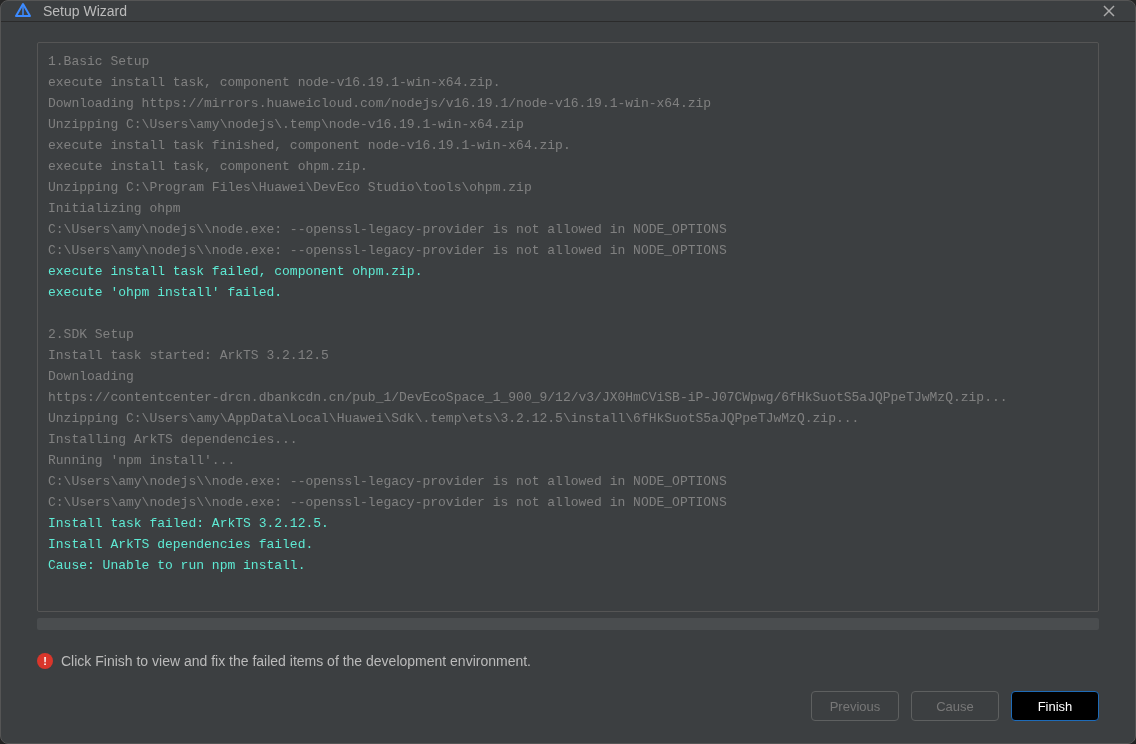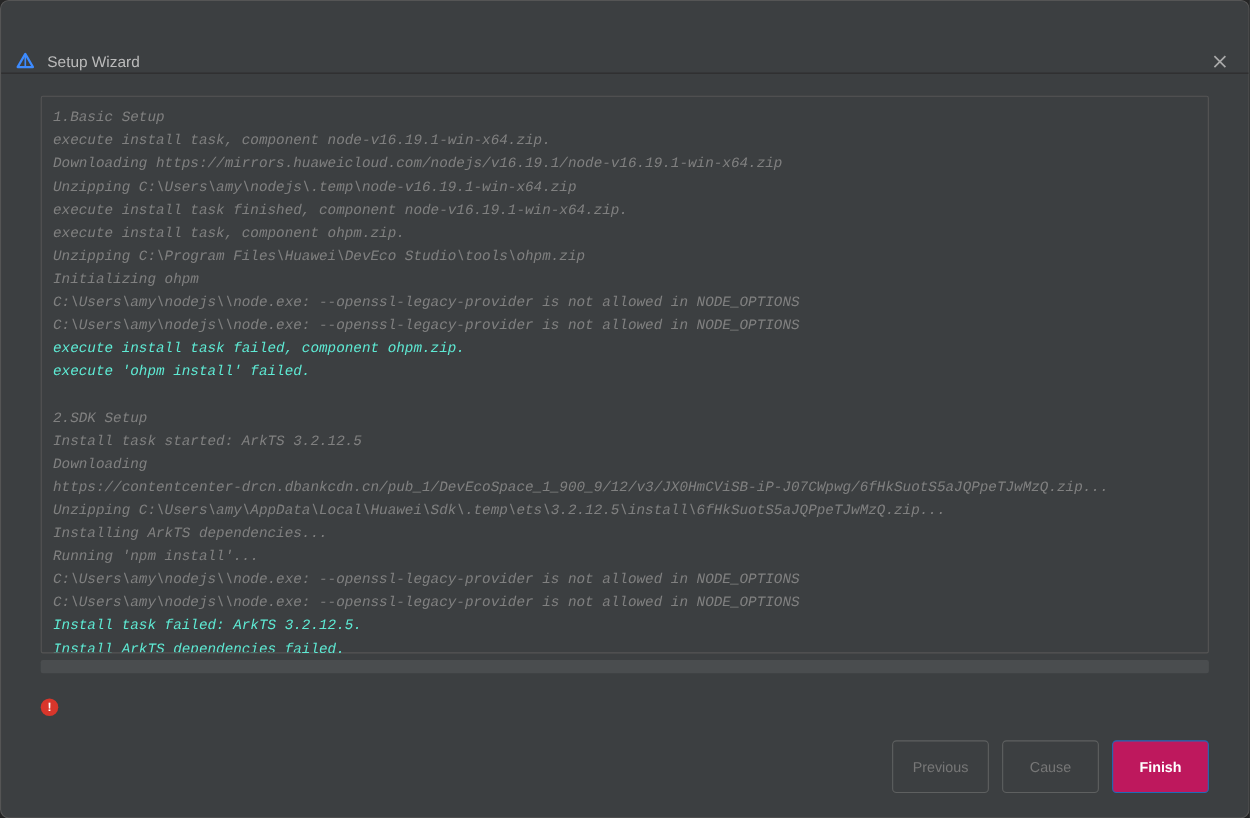--- a/index.html
+++ b/index.html
@@ -23,21 +23,20 @@
       display: flex;
       flex-direction: column;
       box-shadow: 0 4px 20px rgba(0,0,0,0.5);
     }
     .titlebar {
       height: 21px;
       display: flex;
       align-items: center;
       padding: 0 12px;
       border-bottom: 1px solid #2b2b2b;
-      margin-top: 45px;
     }
     .logo {
       width: 20px;
       height: 20px;
       margin-right: 10px;
       display: flex;
       align-items: center;
       justify-content: center;
     }
     .title-text {
@@ -72,21 +71,20 @@
     }
     .log-inner {
       padding: 8px 10px;
       height: 100%;
       overflow-y: auto;
       font-family: "Consolas", "Courier New", monospace;
       font-size: 13px;
       line-height: 21px;
       color: #808080;
       white-space: pre;
-      font-style: italic;
     }
     .log-line {
       white-space: pre;
     }
     .log-error {
       color: #5eead4;
     }
     .scrollbar-h {
       height: 12px;
       background: #4a4d4f;
@@ -115,41 +113,41 @@
       font-weight: bold;
     }
     .button-row {
       display: flex;
       justify-content: flex-end;
       gap: 12px;
       padding: 14px 36px 22px 36px;
     }
     .btn {
       min-width: 88px;
-      height: 48px;
+      height: 30px;
       border: 1px solid #5e6060;
       background: #3c3f41;
       color: #bbbbbb;
       font-size: 13px;
       border-radius: 4px;
       cursor: pointer;
       display: flex;
       align-items: center;
       justify-content: center;
       padding: 0 16px;
     }
     .btn.disabled {
       color: #777;
       cursor: default;
     }
     .btn.primary {
-      background: #be185d;
+      background: #000000;
       border-color: #1e6bb8;
       color: #fff;
-      font-weight: 700;
+      font-weight: 400;
     }
     .log-inner::-webkit-scrollbar {
       width: 10px;
     }
     .log-inner::-webkit-scrollbar-thumb {
       background: #5a5d5f;
       border-radius: 5px;
     }
     .log-inner::-webkit-scrollbar-track {
       background: transparent;
@@ -177,20 +175,21 @@
 
   <div class="content">
     <div class="log-container">
       <div class="log-inner" id="log-inner"><div class="log-line">1.Basic Setup</div><div class="log-line">execute install task, component node-v16.19.1-win-x64.zip.</div><div class="log-line">Downloading https://mirrors.huaweicloud.com/nodejs/v16.19.1/node-v16.19.1-win-x64.zip</div><div class="log-line">Unzipping C:\Users\amy\nodejs\.temp\node-v16.19.1-win-x64.zip</div><div class="log-line">execute install task finished, component node-v16.19.1-win-x64.zip.</div><div class="log-line">execute install task, component ohpm.zip.</div><div class="log-line">Unzipping C:\Program Files\Huawei\DevEco Studio\tools\ohpm.zip</div><div class="log-line">Initializing ohpm</div><div class="log-line">C:\Users\amy\nodejs\\node.exe: --openssl-legacy-provider is not allowed in NODE_OPTIONS</div><div class="log-line">C:\Users\amy\nodejs\\node.exe: --openssl-legacy-provider is not allowed in NODE_OPTIONS</div><div class="log-line log-error">execute install task failed, component ohpm.zip.</div><div class="log-line log-error">execute 'ohpm install' failed.</div><div class="log-line">&nbsp;</div><div class="log-line">2.SDK Setup</div><div class="log-line">Install task started: ArkTS 3.2.12.5</div><div class="log-line">Downloading</div><div class="log-line">https://contentcenter-drcn.dbankcdn.cn/pub_1/DevEcoSpace_1_900_9/12/v3/JX0HmCViSB-iP-J07CWpwg/6fHkSuotS5aJQPpeTJwMzQ.zip...</div><div class="log-line">Unzipping C:\Users\amy\AppData\Local\Huawei\Sdk\.temp\ets\3.2.12.5\install\6fHkSuotS5aJQPpeTJwMzQ.zip...</div><div class="log-line">Installing ArkTS dependencies...</div><div class="log-line">Running 'npm install'...</div><div class="log-line">C:\Users\amy\nodejs\\node.exe: --openssl-legacy-provider is not allowed in NODE_OPTIONS</div><div class="log-line">C:\Users\amy\nodejs\\node.exe: --openssl-legacy-provider is not allowed in NODE_OPTIONS</div><div class="log-line log-error">Install task failed: ArkTS 3.2.12.5.</div><div class="log-line log-error">Install ArkTS dependencies failed.</div><div class="log-line log-error">Cause: Unable to run npm install.</div></div>
     </div>
     <div class="scrollbar-h"></div>
   </div>
 
   <div class="status-row">
     <div class="error-icon">!</div>
+    <div>Click Finish to view and fix the failed items of the development environment.</div>
   </div>
 
   <div class="button-row">
     <div class="btn disabled">Previous</div>
     <div class="btn disabled">Cause</div>
     <div class="btn primary">Finish</div>
   </div>
 </div>
 
 </body></html>

